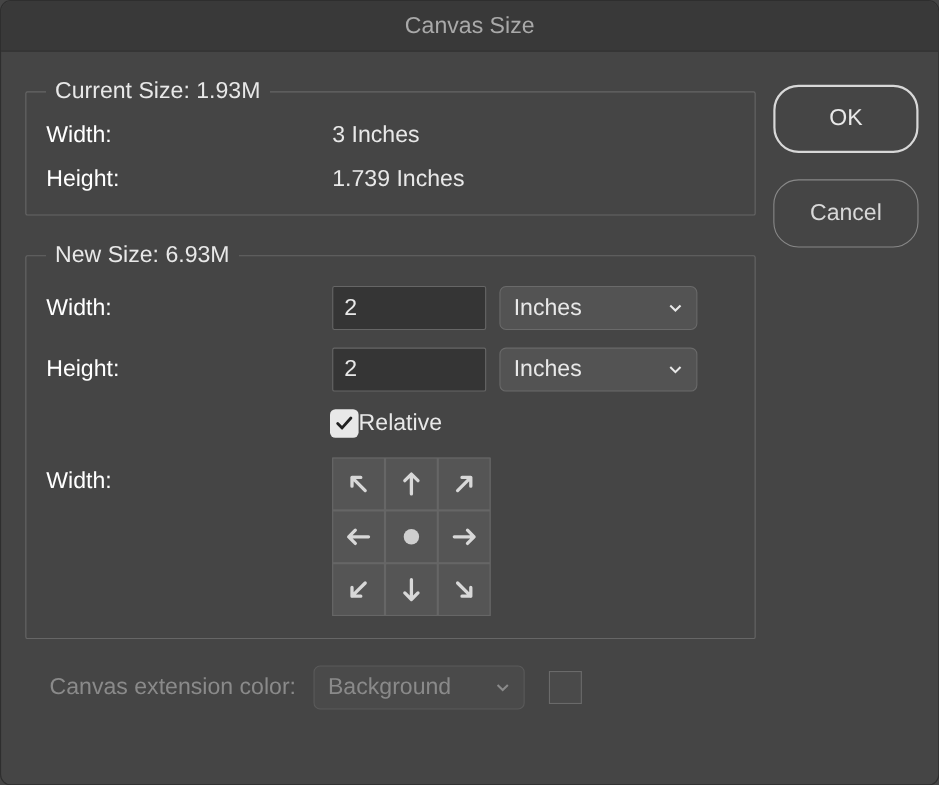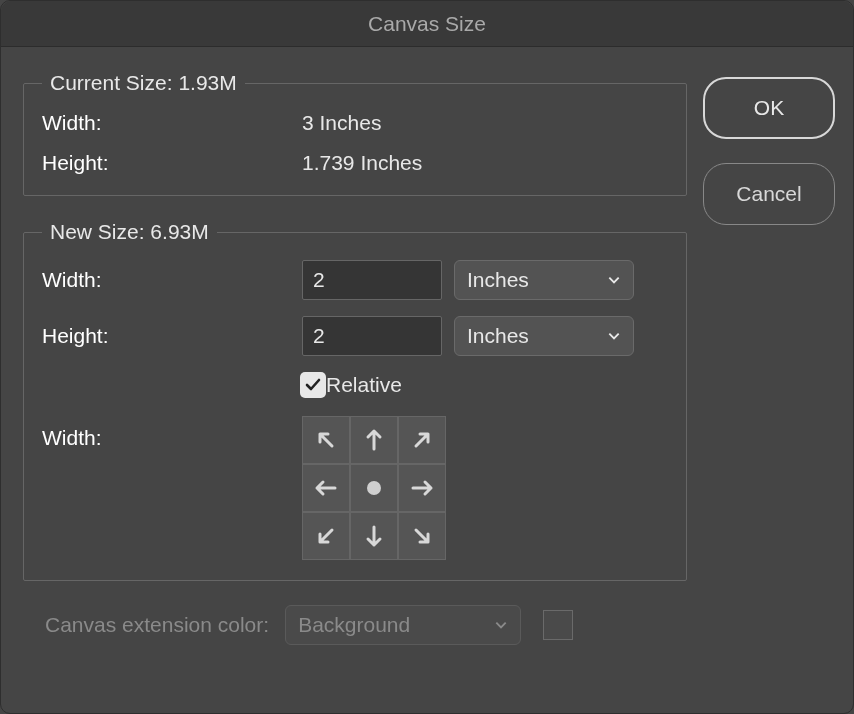--- a/index.html
+++ b/index.html
@@ -279,21 +279,21 @@
               <svg width="30" height="30" viewBox="0 0 30 30">
                   <path d="M9 9 L21 21 M21 21 L13 21 M21 21 L21 13" stroke="#d8d8d8" stroke-width="3" fill="none" stroke-linecap="round"></path>
                 </svg>
             </div>
           </div>
         </div>
       </fieldset>
 
       <div class="ext-row">
         <span>Canvas extension color:</span>
-        <div class="select disabled" style="width:236px;margin-left:4px;">
+        <div class="select disabled" style="width:192px;margin-left:4px;">
           <span>Background</span>
           <svg class="chevron" viewBox="0 0 12 12">
               <path d="M2 4 L6 8 L10 4" stroke="#8a8a8a" stroke-width="1.6" fill="none"></path>
             </svg>
         </div>
         <div class="swatch"></div>
       </div>
 
     </div>
 

